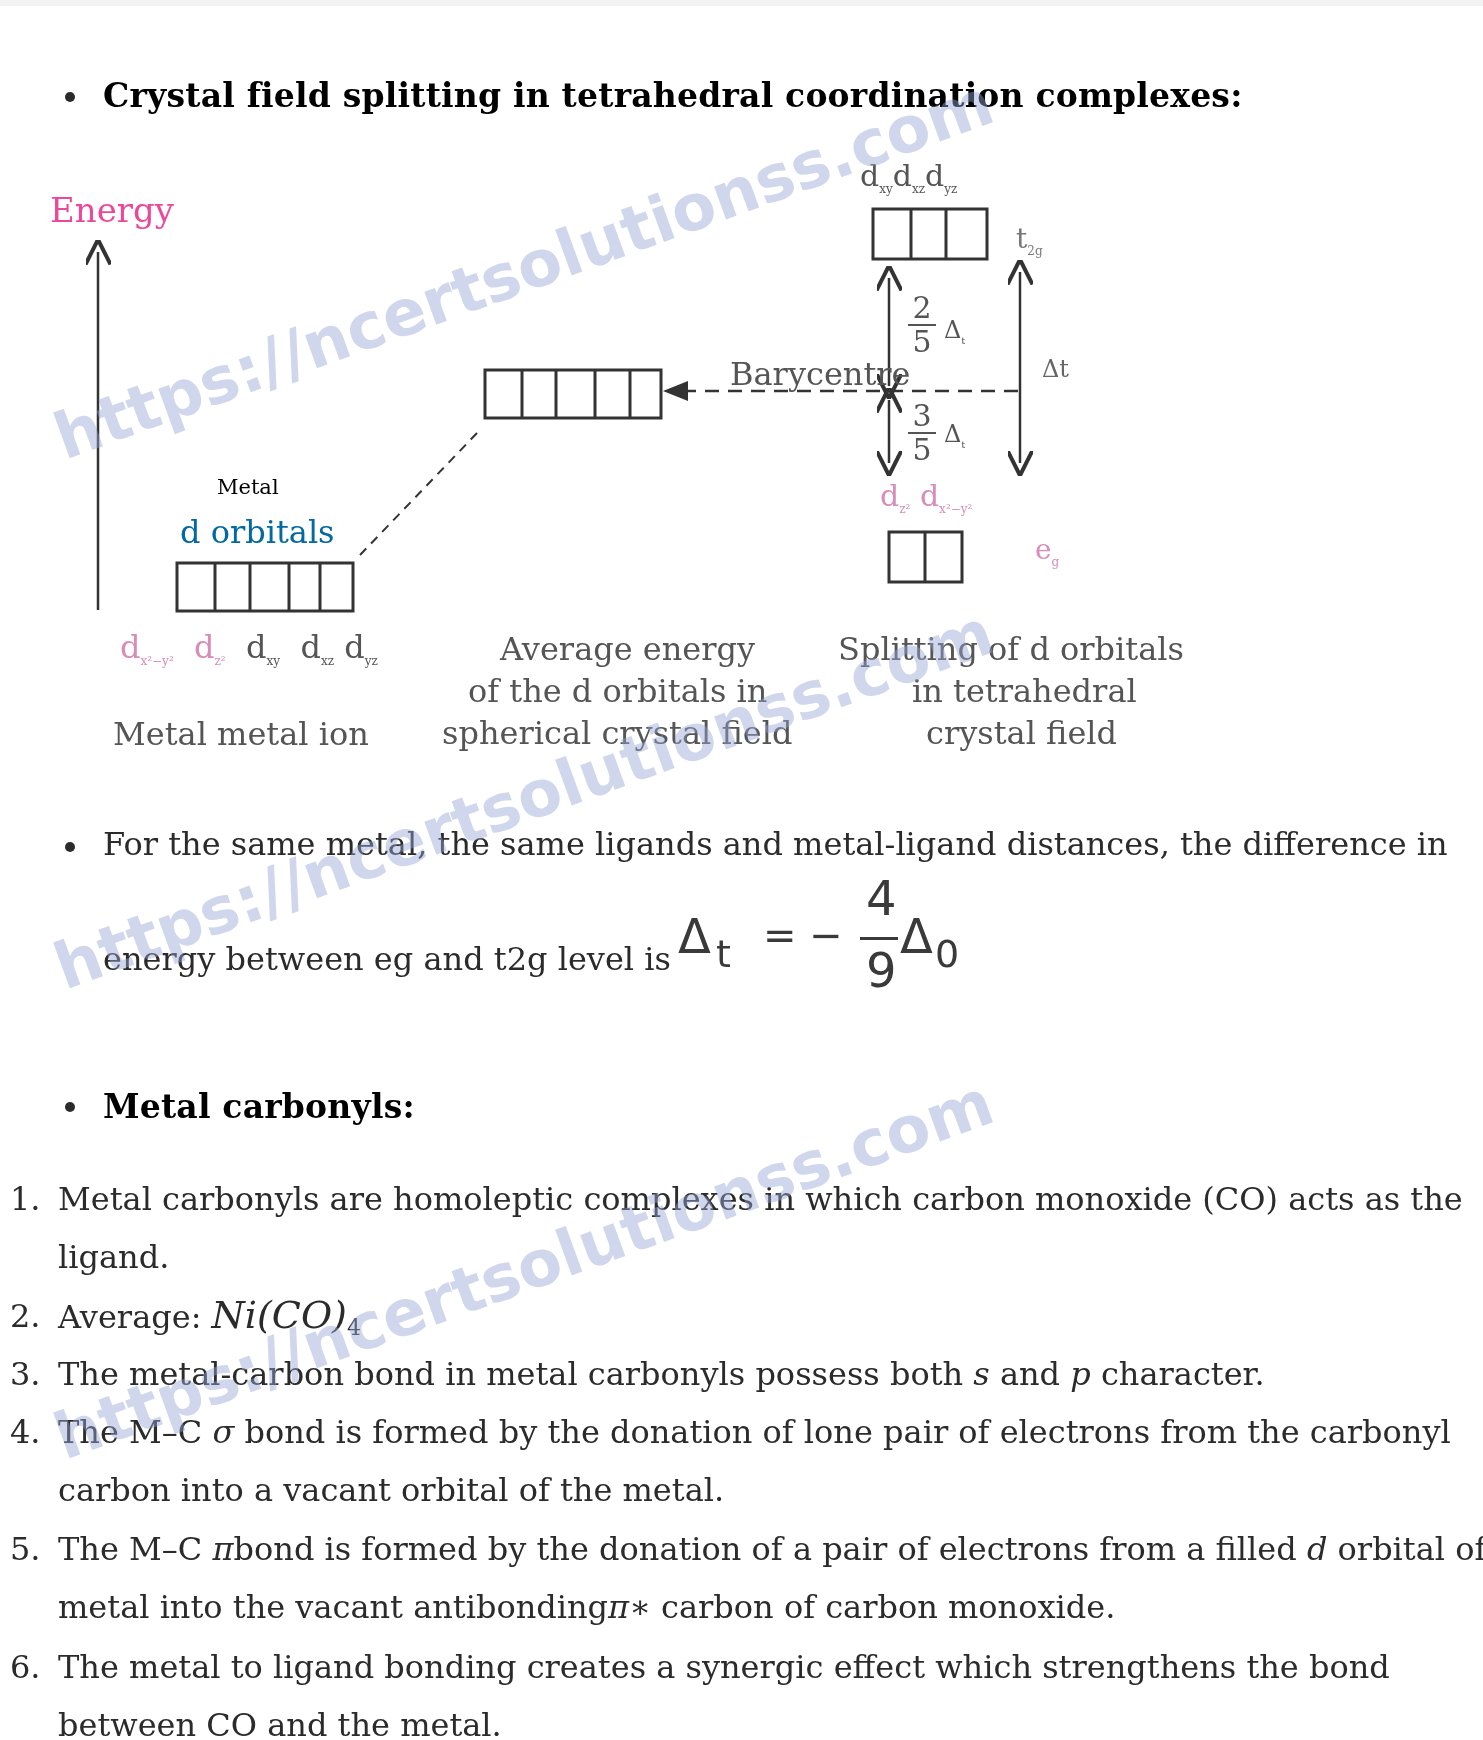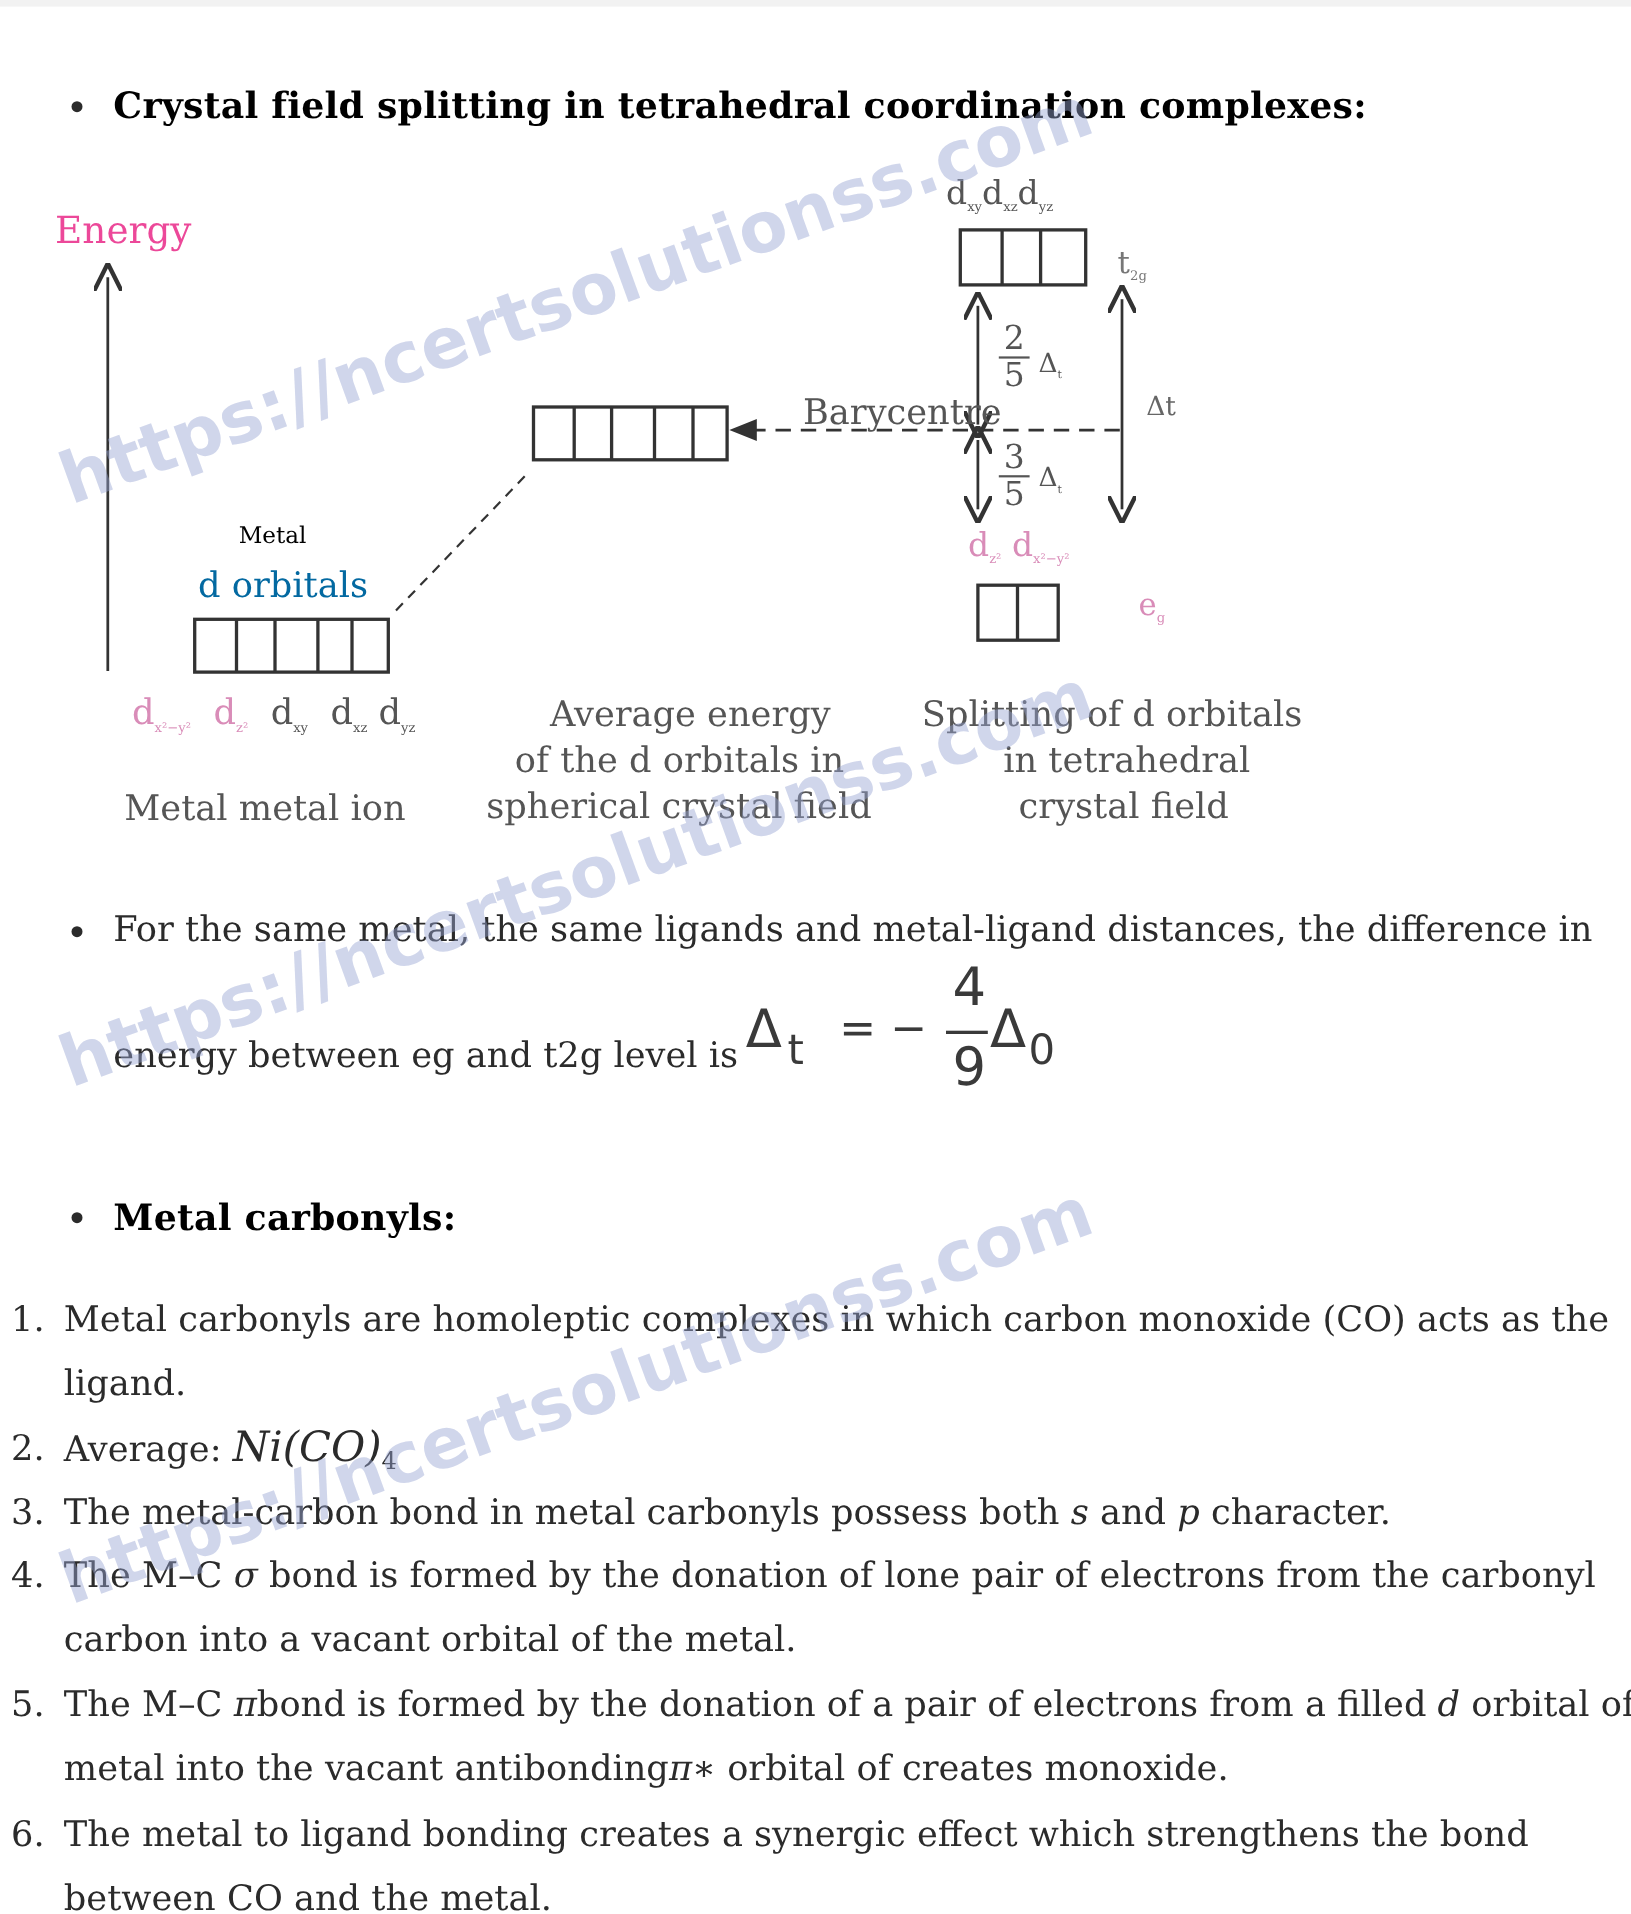--- a/index.html
+++ b/index.html
@@ -147,21 +147,21 @@
   <div class="li" style="left:58px; top:1413px;">
     <span>The M–C </span><span class="it">σ</span><span> bond is formed by the donation of lone pair of electrons from the carbonyl</span>
   </div>
   <div class="li" style="left:58px; top:1471px;">carbon into a vacant orbital of the metal.</div>
 
   <div class="num" style="top:1530px;">5.</div>
   <div class="li" style="left:58px; top:1530px;">
     <span>The M–C </span><span class="it">π</span><span>bond is formed by the donation of a pair of electrons from a filled </span><span class="it">d</span><span> orbital of</span>
   </div>
   <div class="li" style="left:58px; top:1588px;">
-    <span>metal into the vacant antibonding</span><span class="it">π∗</span><span> orbital of creates monoxide.</span>
+    <span>metal into the vacant antibonding</span><span class="it">π∗</span><span> carbon of carbon monoxide.</span>
   </div>
 
   <div class="num" style="top:1648px;">6.</div>
   <div class="li" style="left:58px; top:1648px;">The metal to ligand bonding creates a synergic effect which strengthens the bond</div>
   <div class="li" style="left:58px; top:1706px;">between CO and the metal.</div>
 </div>
 
 <div class="watermark" style="left:70px; top:400px; transform:rotate(-20deg);">https://ncertsolutionss.com</div>
 <div class="watermark" style="left:70px; top:930px; transform:rotate(-20deg);">https://ncertsolutionss.com</div>
 <div class="watermark" style="left:70px; top:1400px; transform:rotate(-20deg);">https://ncertsolutionss.com</div>

